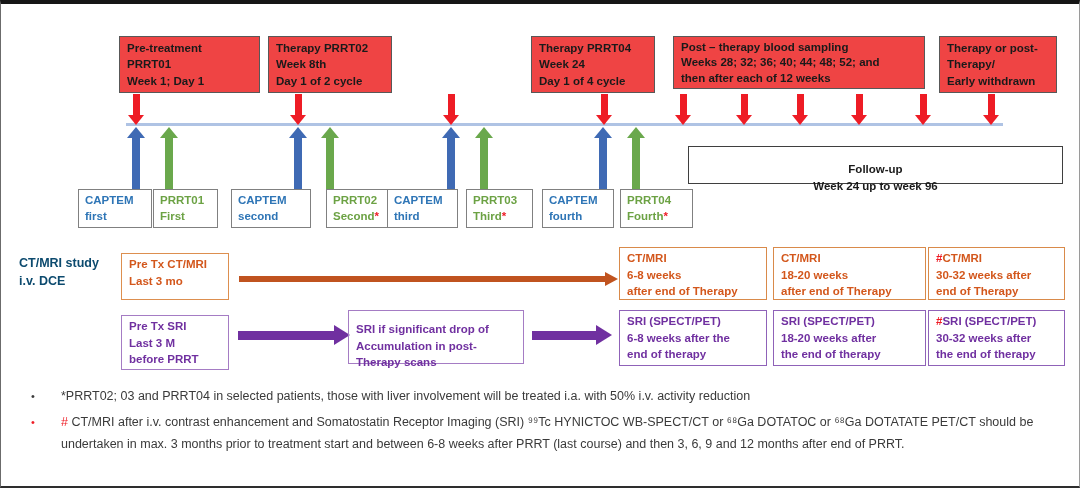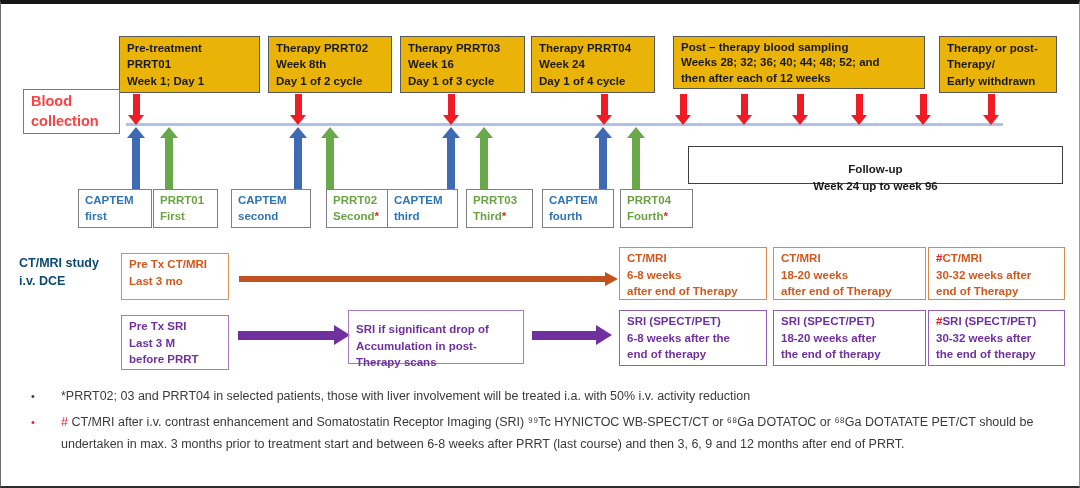--- a/index.html
+++ b/index.html
@@ -9,21 +9,21 @@
     position:relative; width:1080px; height:488px; background:#ffffff;
     border-top:4px solid #161616; border-bottom:2px solid #2e2e2e;
     border-left:1px solid #6b6b6b; border-right:1px solid #9a9a9a;
     overflow:hidden;
   }
   .pre { white-space:pre-line; }
 
   
   .top-box {
     position:absolute; top:32px; height:57px;
-    border:1.6px solid #585858; background:#eab308;
+    border:1.6px solid #585858; background:#ef4444;
     font-size:11.5px; font-weight:bold; color:#1a1a1a;
     line-height:1.42; padding:3px 7px;
   }
   .top-box.wide { height:53px; line-height:1.33; }
 
   
   .blood-label {
     position:absolute; left:22px; top:85px; width:97px; height:45px;
     border:1.6px solid #fb4343; color:#fb4343;
     font-size:14.5px; font-weight:bold; line-height:1.35; padding:2px 7px;
@@ -108,35 +108,30 @@
 <body>
 
 <div id="stage">
 
   <div class="top-box pre" style="left:118px; width:141px;">Pre-treatment
 PRRT01
 Week 1; Day 1</div>
   <div class="top-box pre" style="left:267px; width:124px;">Therapy PRRT02
 Week 8th
 Day 1 of 2 cycle</div>
-  <div class="top-box pre" style="left:399px; width:125px;">Therapy PRRT03
-Week 16
-Day 1 of 3 cycle</div>
   <div class="top-box pre" style="left:530px; width:124px;">Therapy PRRT04
 Week 24
 Day 1 of 4 cycle</div>
   <div class="top-box wide pre" style="left:672px; width:252px;">Post – therapy blood sampling
 Weeks 28; 32; 36; 40; 44; 48; 52; and
 then after each of 12 weeks</div>
   <div class="top-box pre" style="left:938px; width:118px;">Therapy or post-
 Therapy/
 Early withdrawn</div>
 
-  <div class="blood-label pre">Blood
-collection</div>
 
   <div class="timeline"></div>
 
   <div class="arr-down" style="left:127px;">
       <div class="shaft"></div>
       <div class="head"></div>
     </div>
   <div class="arr-down" style="left:289px;">
       <div class="shaft"></div>
       <div class="head"></div>

